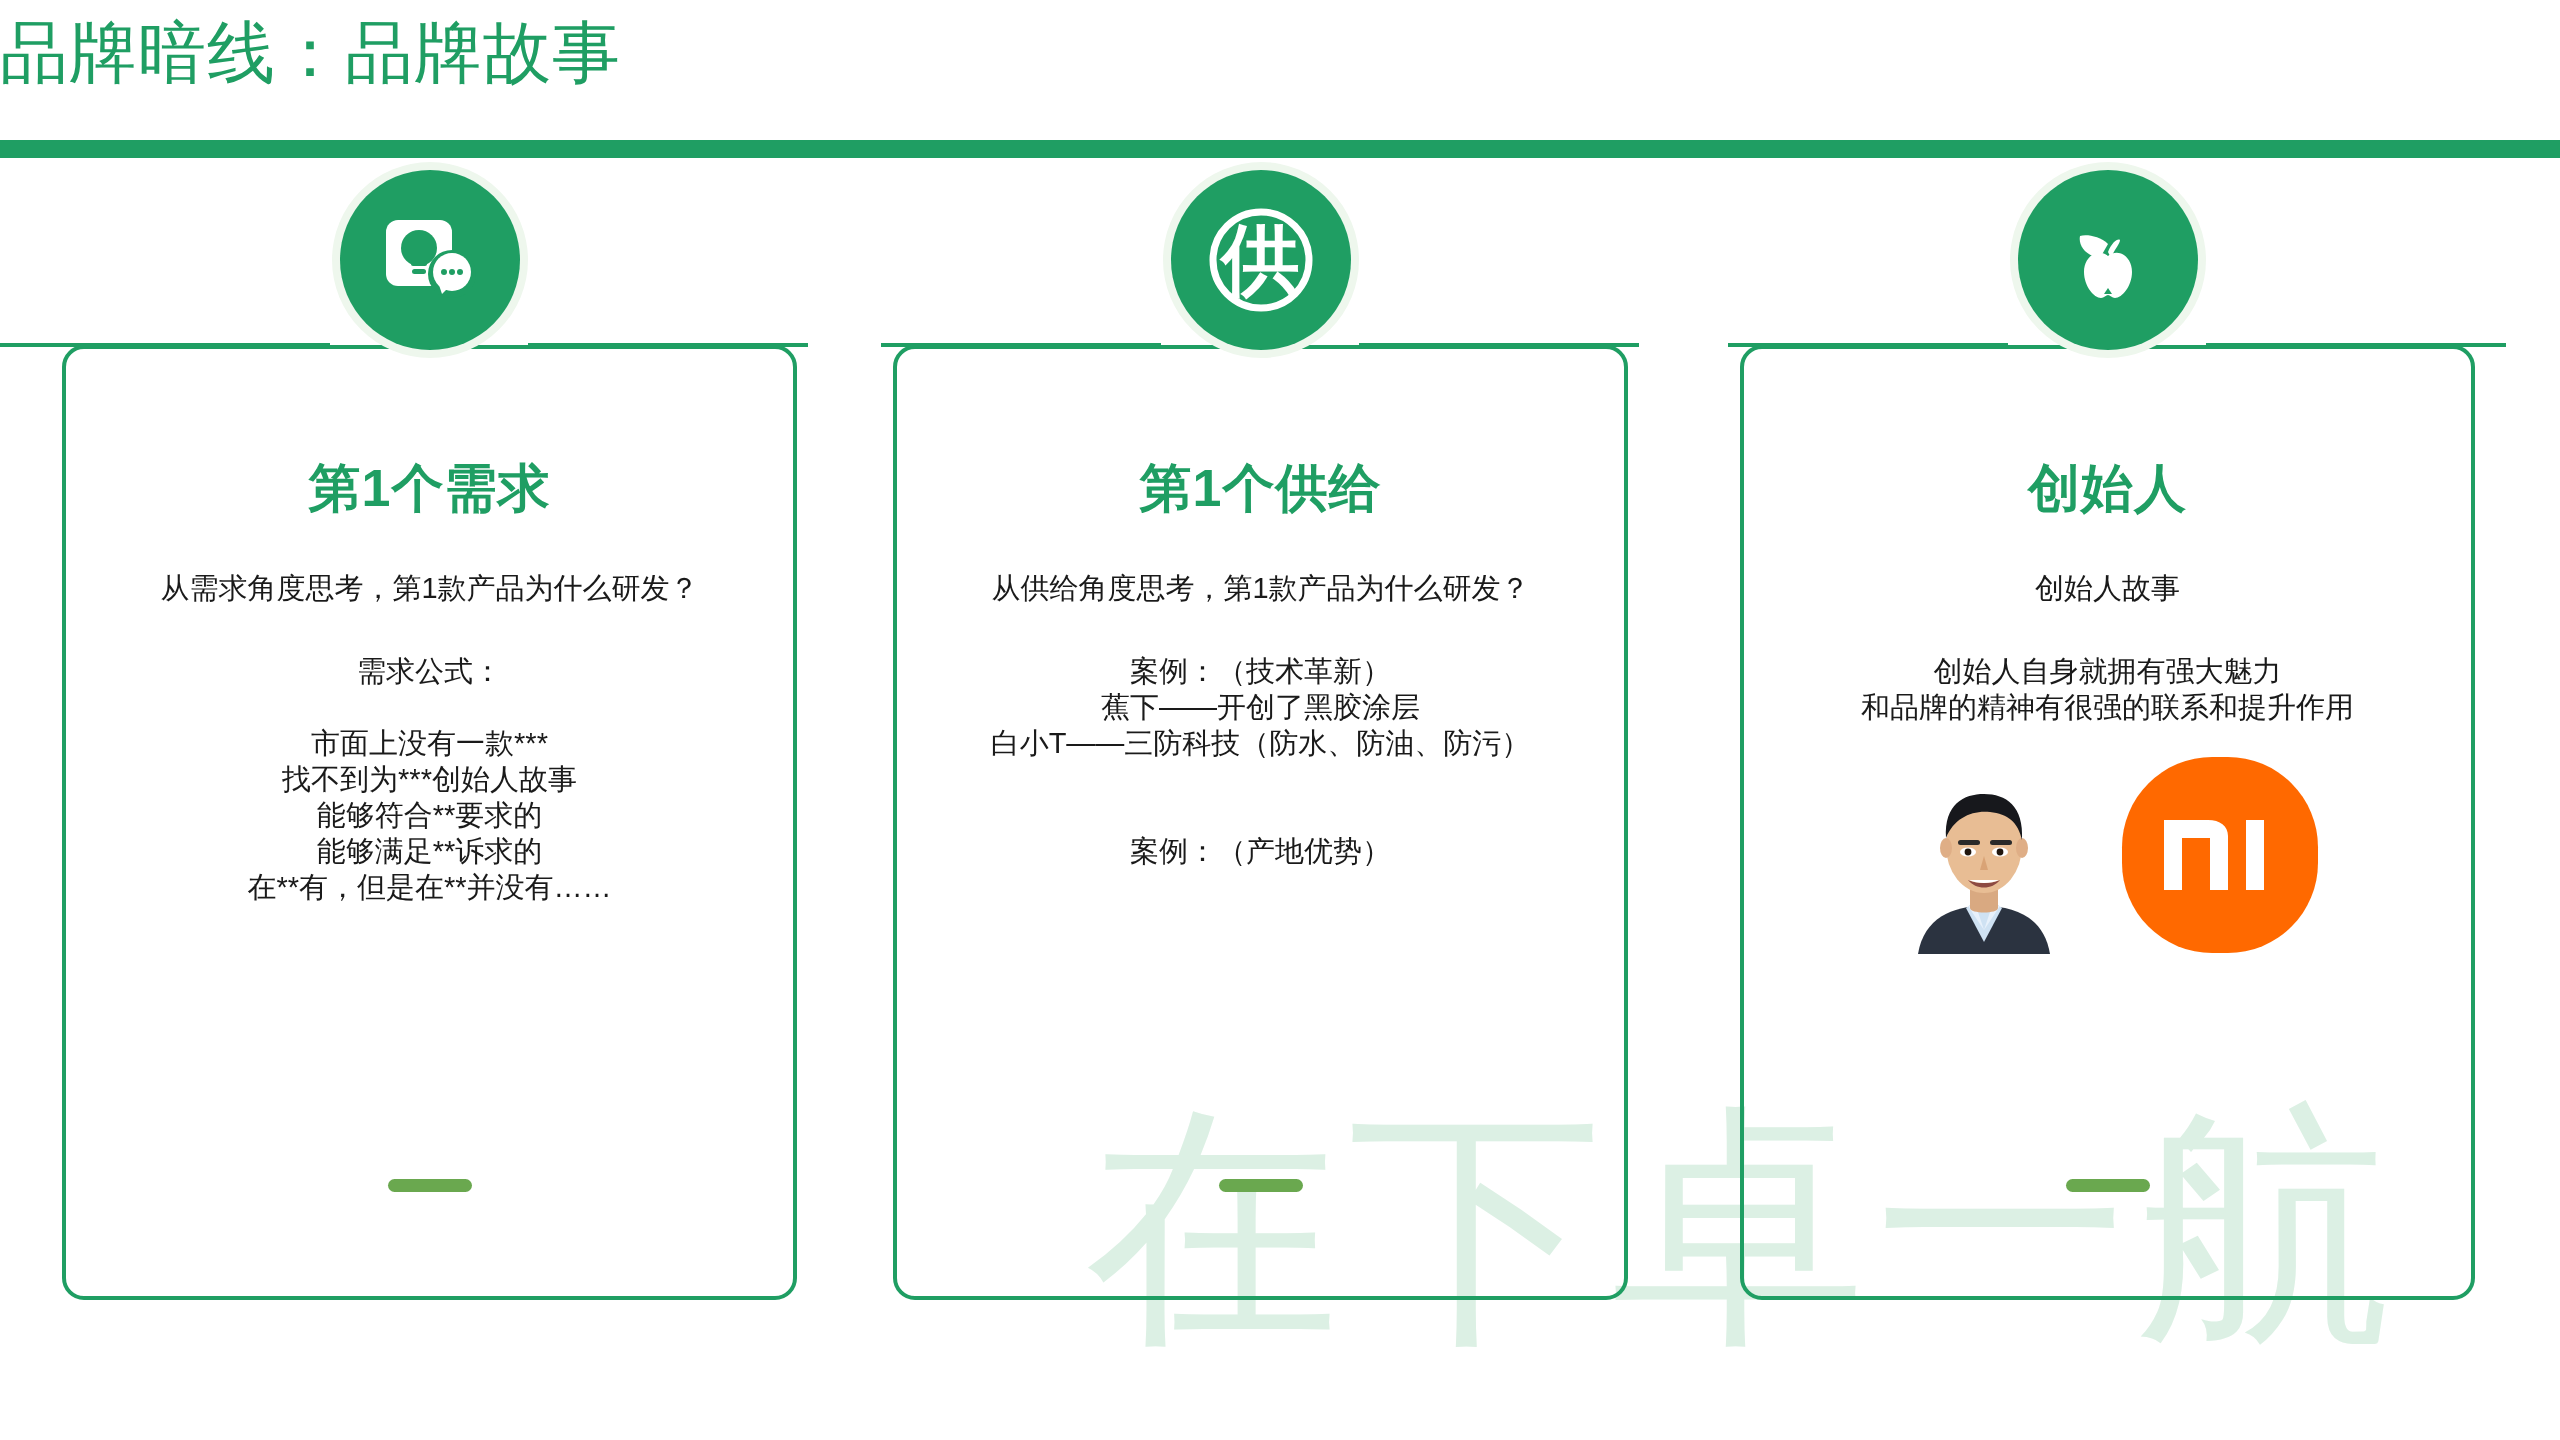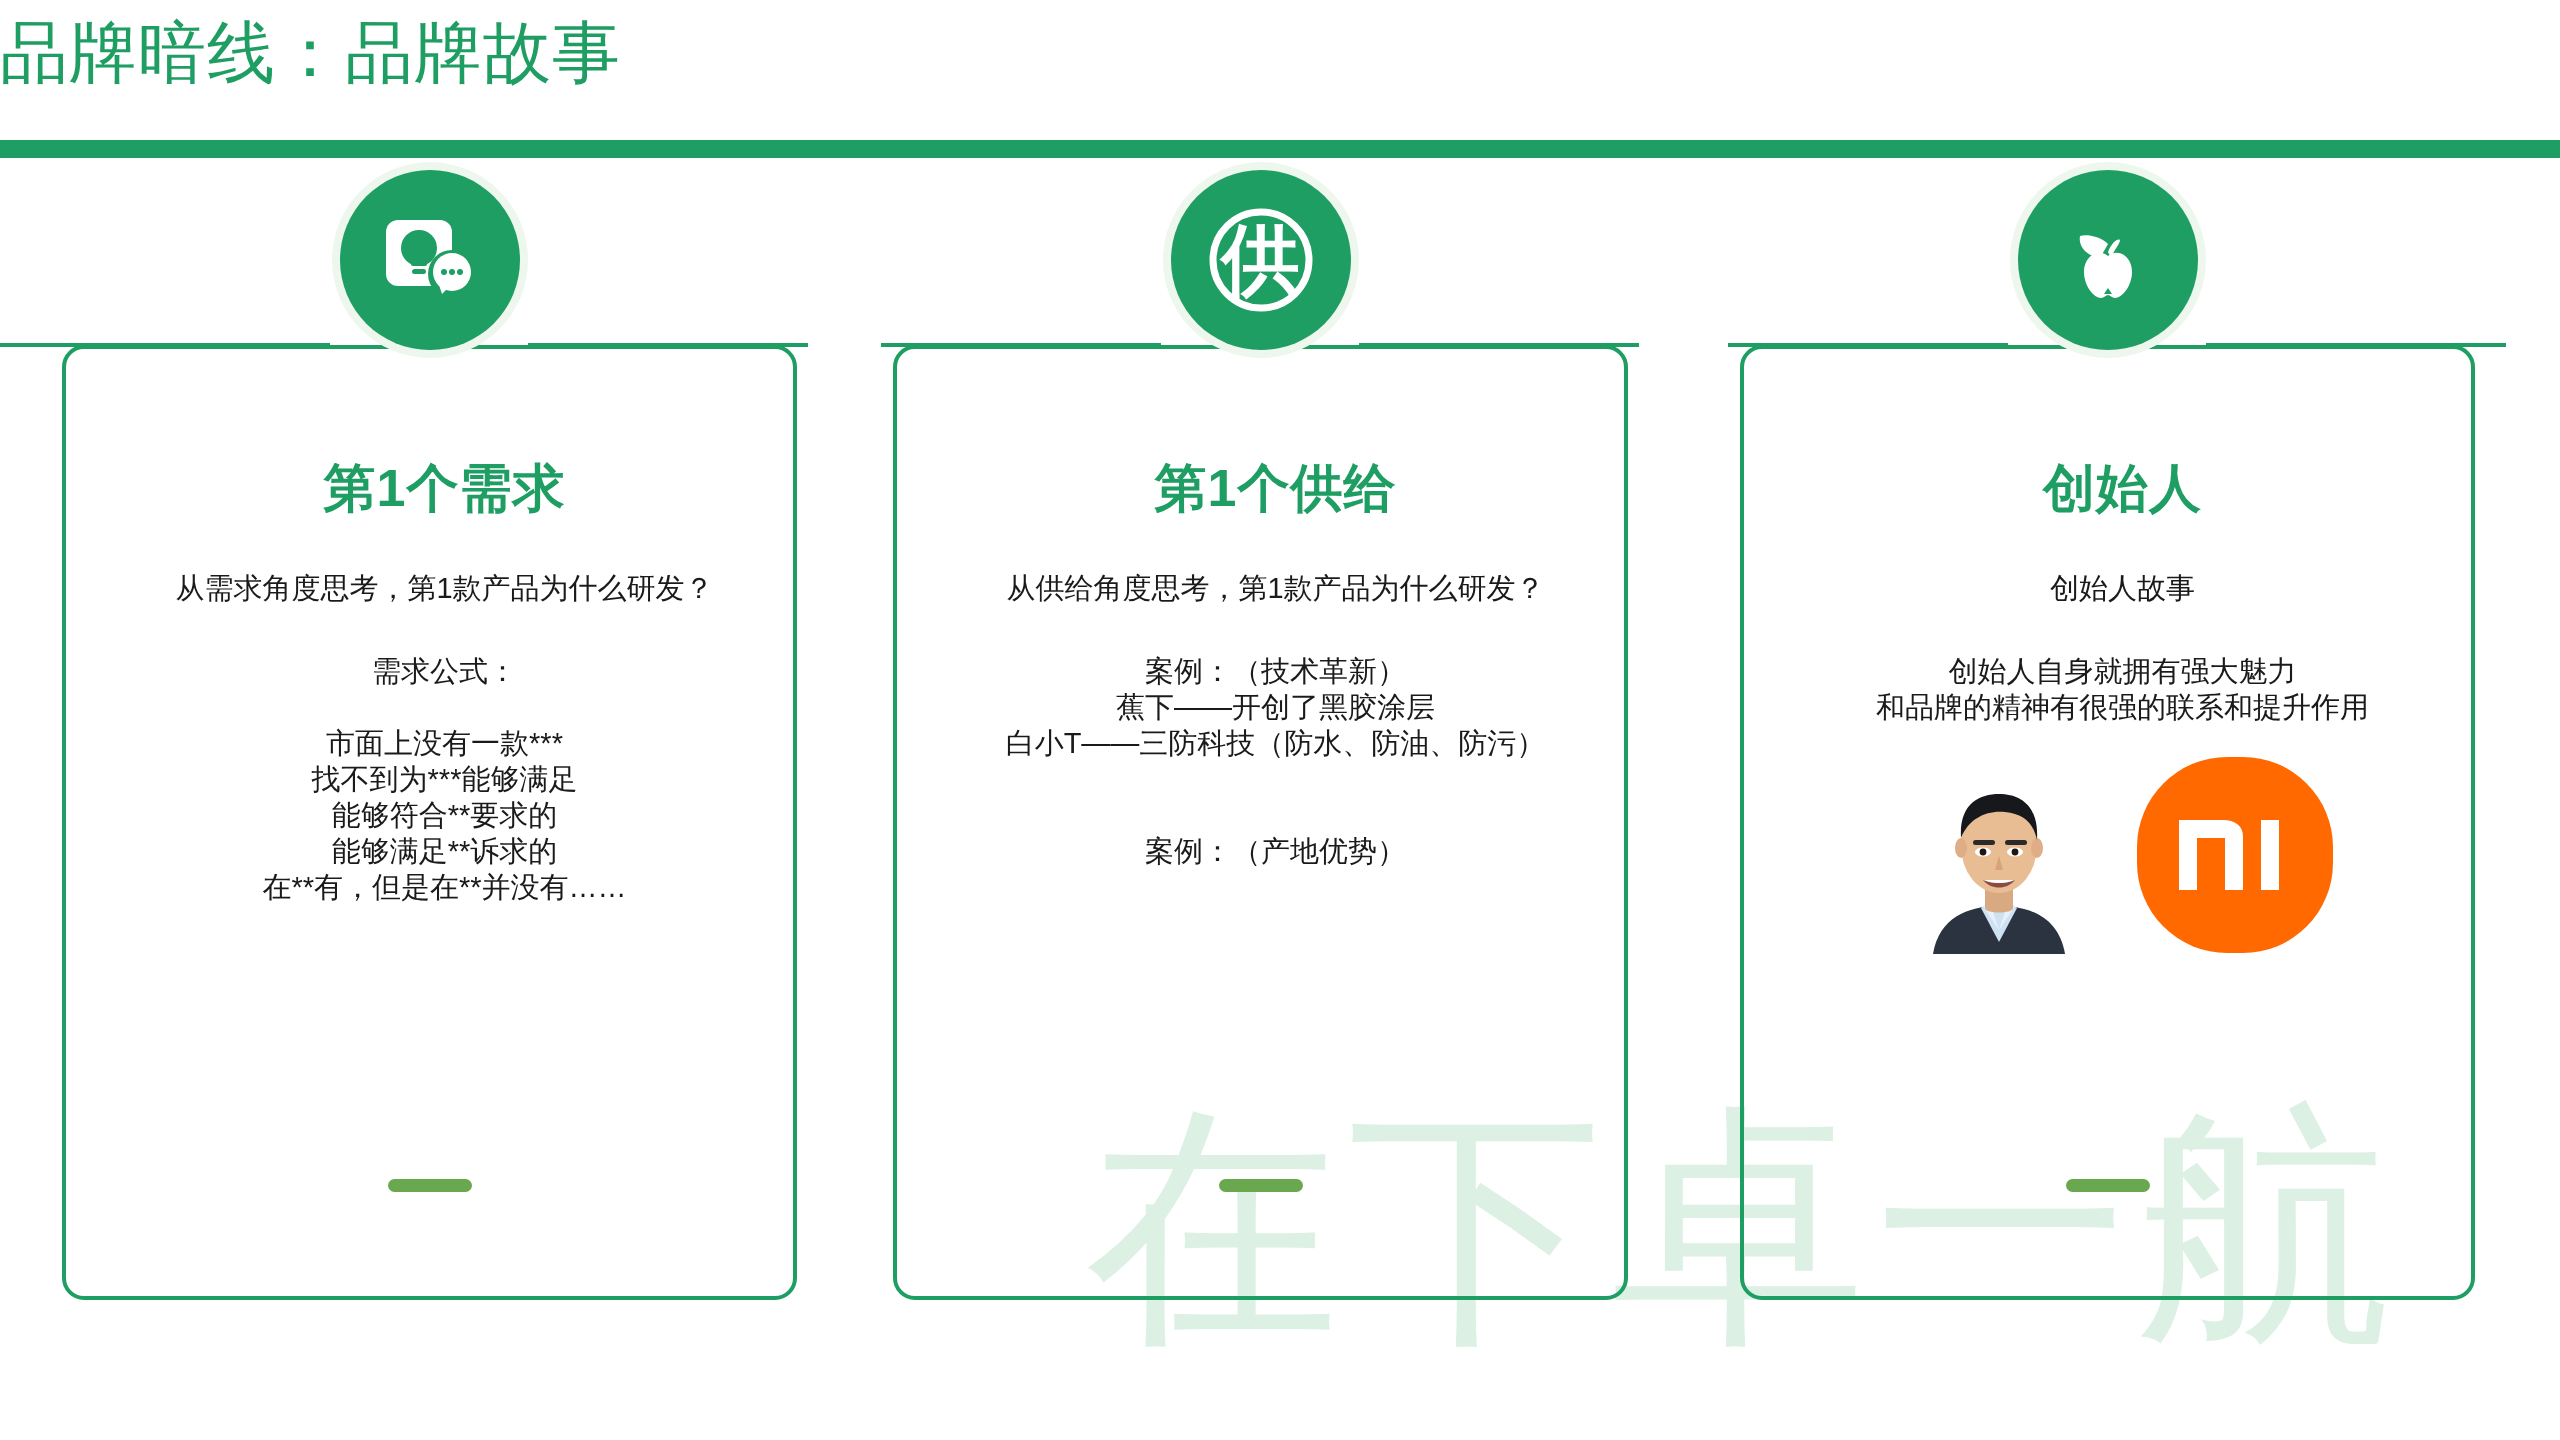--- a/index.html
+++ b/index.html
@@ -128,21 +128,20 @@
   
   .card-inner {
     position: absolute;
     left: 0;
     top: 0;
     width: 735px;
     height: 955px;
     box-sizing: border-box;
     padding: 0 26px;
     text-align: center;
-    margin-left: 15px;
   }
   .card-title {
     margin-top: 115px;
     font-size: 52px;
     font-weight: 700;
     color: #1f9e63;
     line-height: 1.1;
     letter-spacing: 1px;
   }
   .card-subtitle {
@@ -238,21 +237,21 @@
       </svg>
     </div>
 
     <div class="card-inner">
       <div class="card-title">第1个需求</div>
       <div class="card-subtitle">从需求角度思考，第1款产品为什么研发？</div>
       <div class="card-body">
         <div class="body-line">需求公式：</div>
         <div class="body-line spacer"></div>
         <div class="body-line">市面上没有一款***</div>
-        <div class="body-line">找不到为***能够满足</div>
+        <div class="body-line">找不到为***创始人故事</div>
         <div class="body-line">能够符合**要求的</div>
         <div class="body-line">能够满足**诉求的</div>
         <div class="body-line">在**有，但是在**并没有……</div>
       </div>
     </div>
 
     <div class="card-dash"></div>
   </div>
 
   <div class="card-wrap c2">

